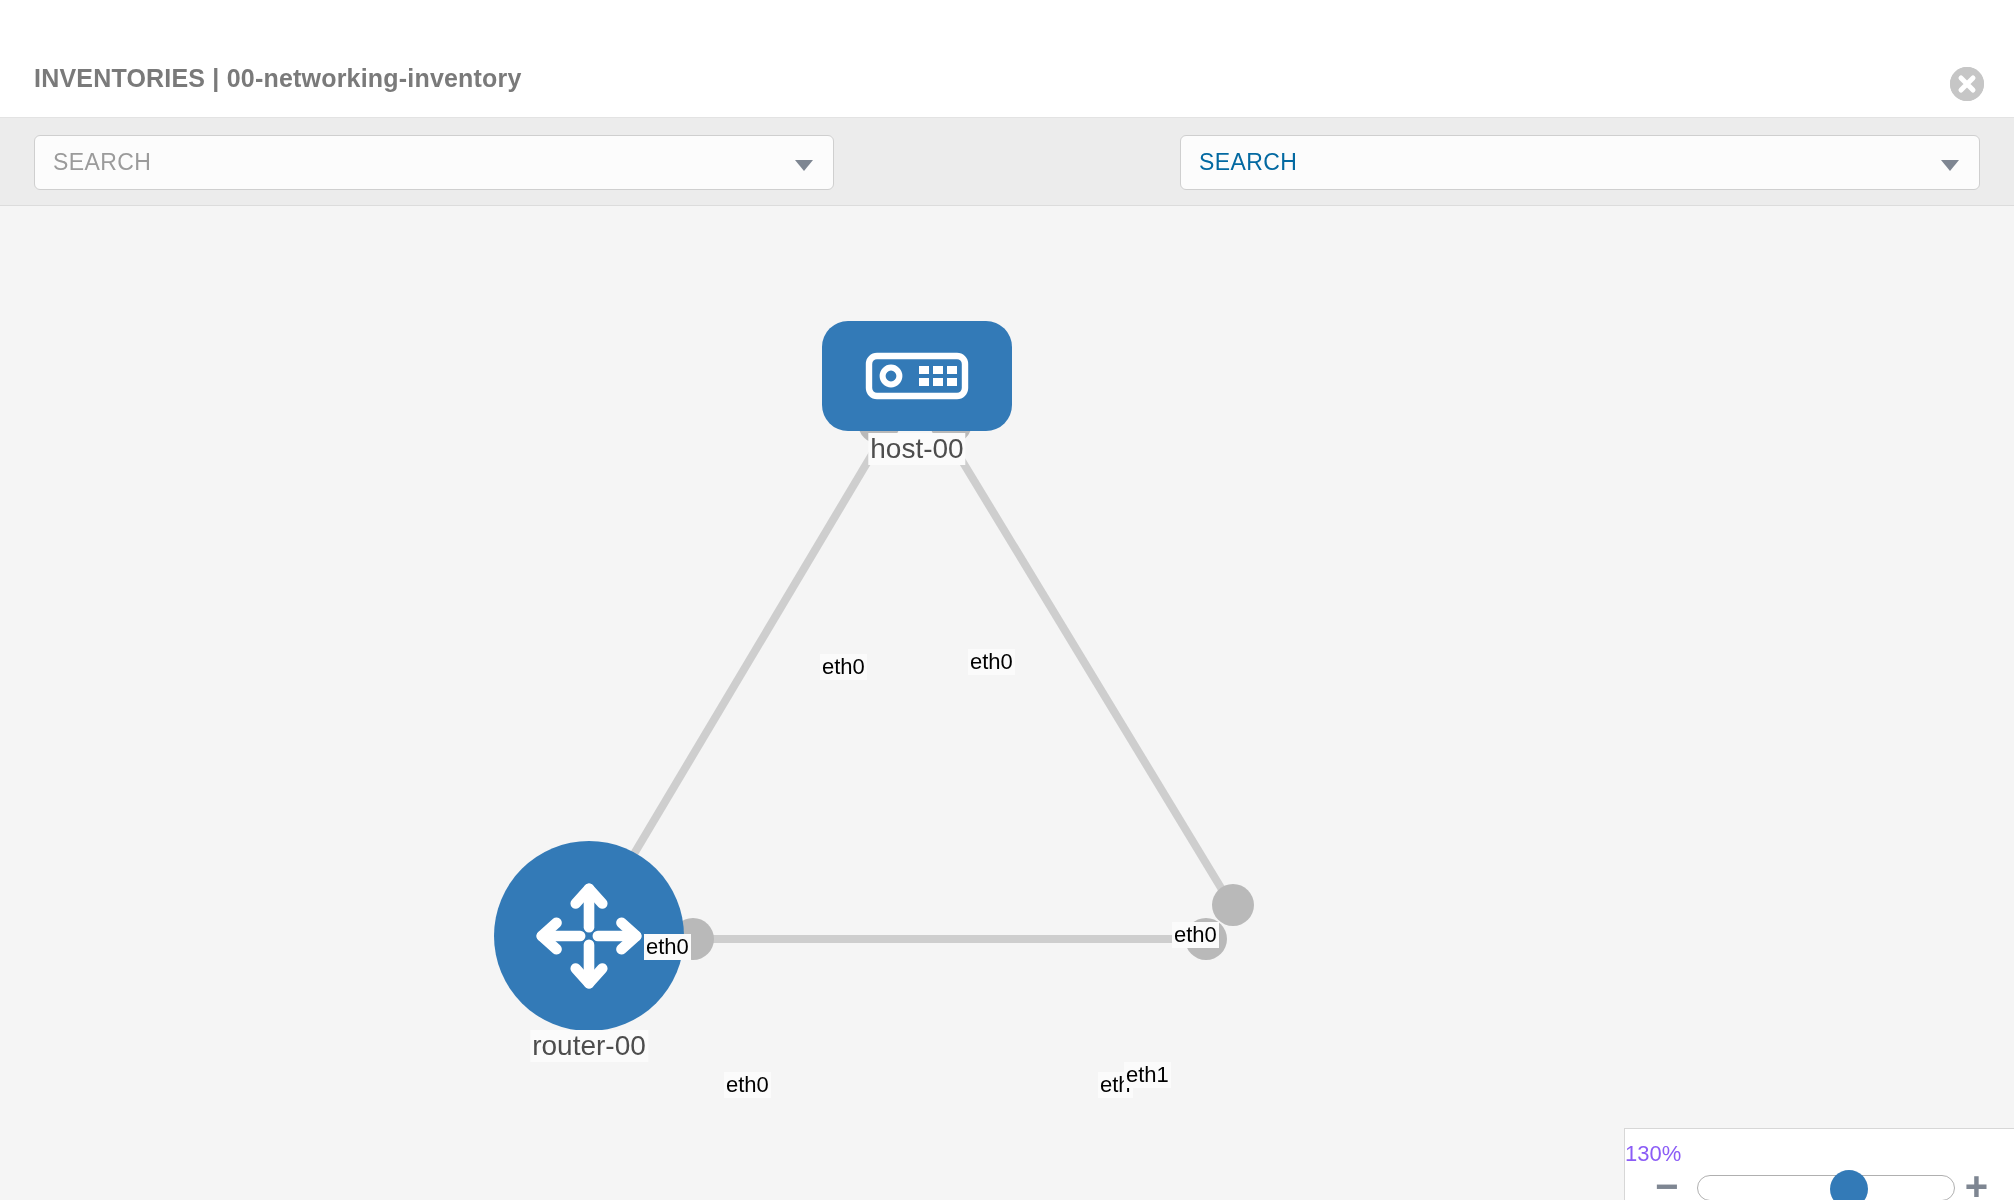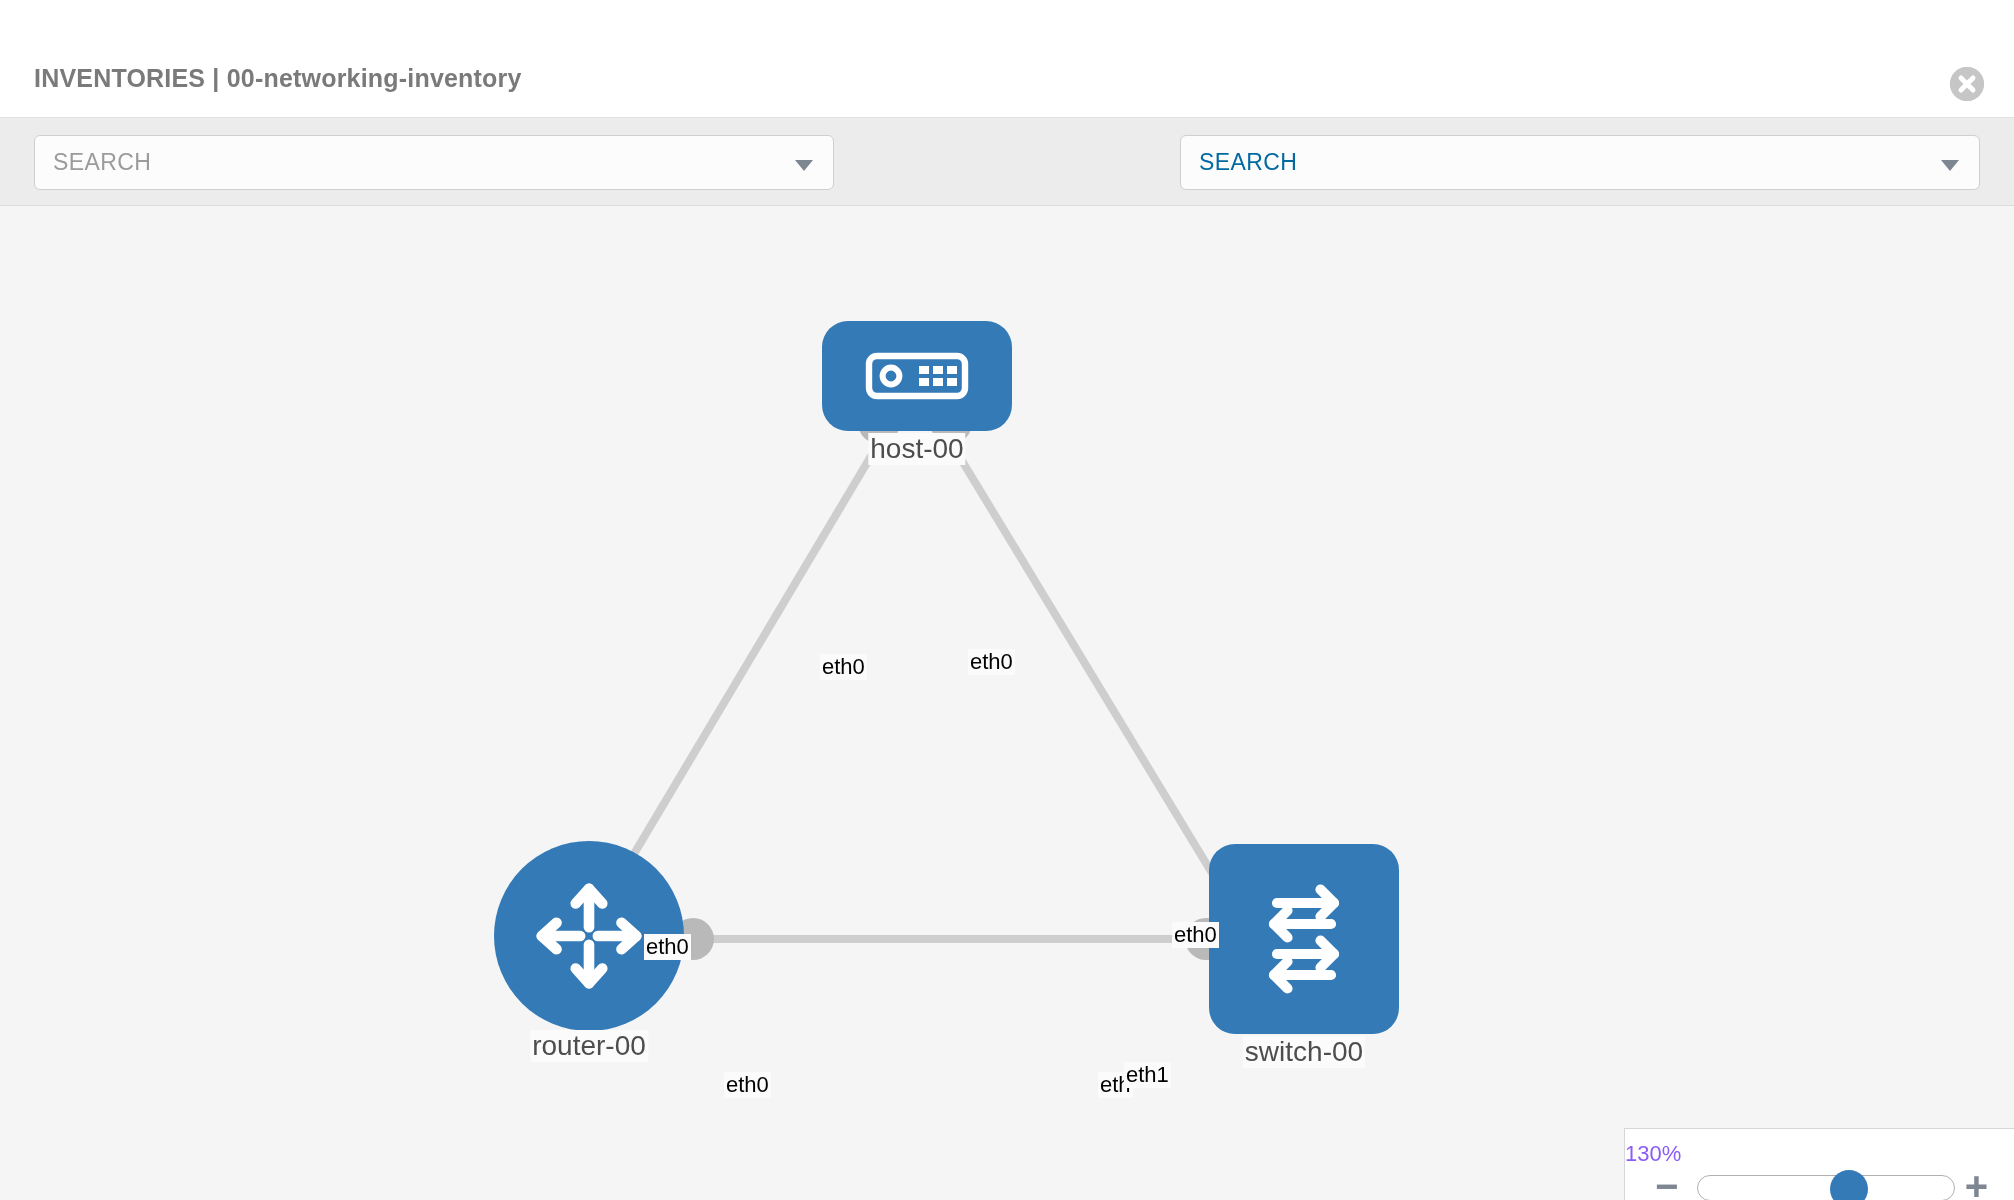--- a/index.html
+++ b/index.html
@@ -292,37 +292,20 @@
             <path d="M4 20 L17 20"></path>
               <path d="M9 15.5 L4 20 L9 24.5"></path>
             <path d="M36 20 L23 20"></path>
               <path d="M31 15.5 L36 20 L31 24.5"></path>
           </g>
         </svg>
       </div>
       <div class="node-label" style="top:189px;">router-00</div>
     </div>
 
-    <div class="node" style="left:1209px; top:638px; width:190px; height:190px;">
-      <div class="node-shape rounded-sq" style="width:190px; height:190px;">
-        <svg width="120" height="120" viewBox="0 0 40 40">
-          <g fill="none" stroke="#ffffff" stroke-width="3.4" stroke-linecap="round" stroke-linejoin="round">
-            <path d="M11 8 L30 8"></path>
-              <path d="M25.5 3.5 L30 8 L25.5 12.5"></path>
-            <path d="M29 15 L10 15"></path>
-              <path d="M14.5 10.5 L10 15 L14.5 19.5"></path>
-            <path d="M11 25 L30 25"></path>
-              <path d="M25.5 20.5 L30 25 L25.5 29.5"></path>
-            <path d="M29 32 L10 32"></path>
-              <path d="M14.5 27.5 L10 32 L14.5 36.5"></path>
-          </g>
-        </svg>
-      </div>
-      <div class="node-label" style="top:192px;">switch-00</div>
-    </div>
 
     <div class="edge-label" style="left:820px; top:448px; font-size:22px;">eth0</div>
     <div class="edge-label" style="left:968px; top:443px; font-size:22px;">eth0</div>
     <div class="edge-label" style="left:644px; top:728px; font-size:22px;">eth0</div>
     <div class="edge-label" style="left:1172px; top:716px; font-size:22px;">eth0</div>
     <div class="edge-label" style="left:724px; top:866px; font-size:22px;">eth0</div>
     <div class="edge-label" style="left:1098px; top:866px; font-size:22px;">eth</div>
     <div class="edge-label" style="left:1124px; top:856px; font-size:22px;">eth1</div>
 
     <div class="zoom-panel">

